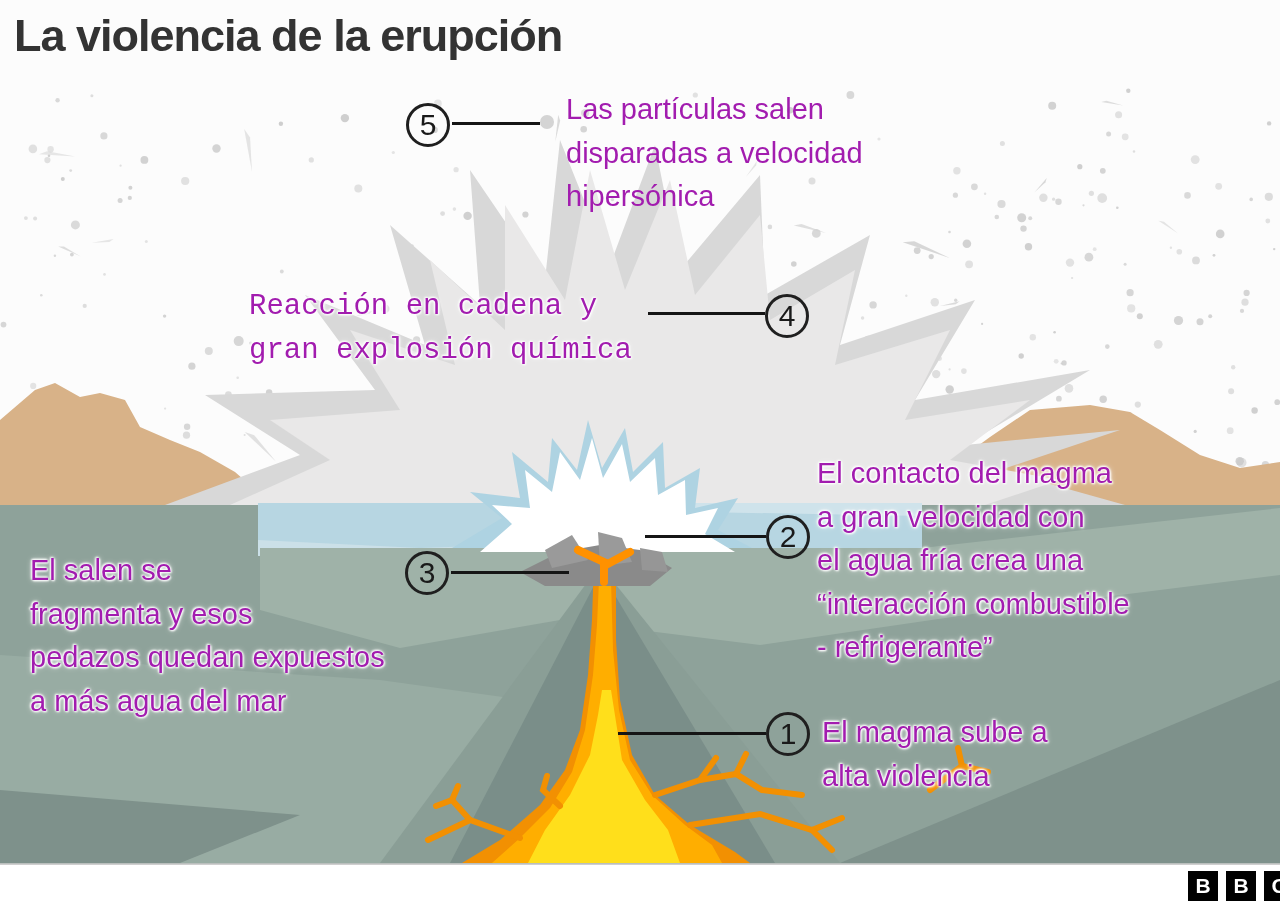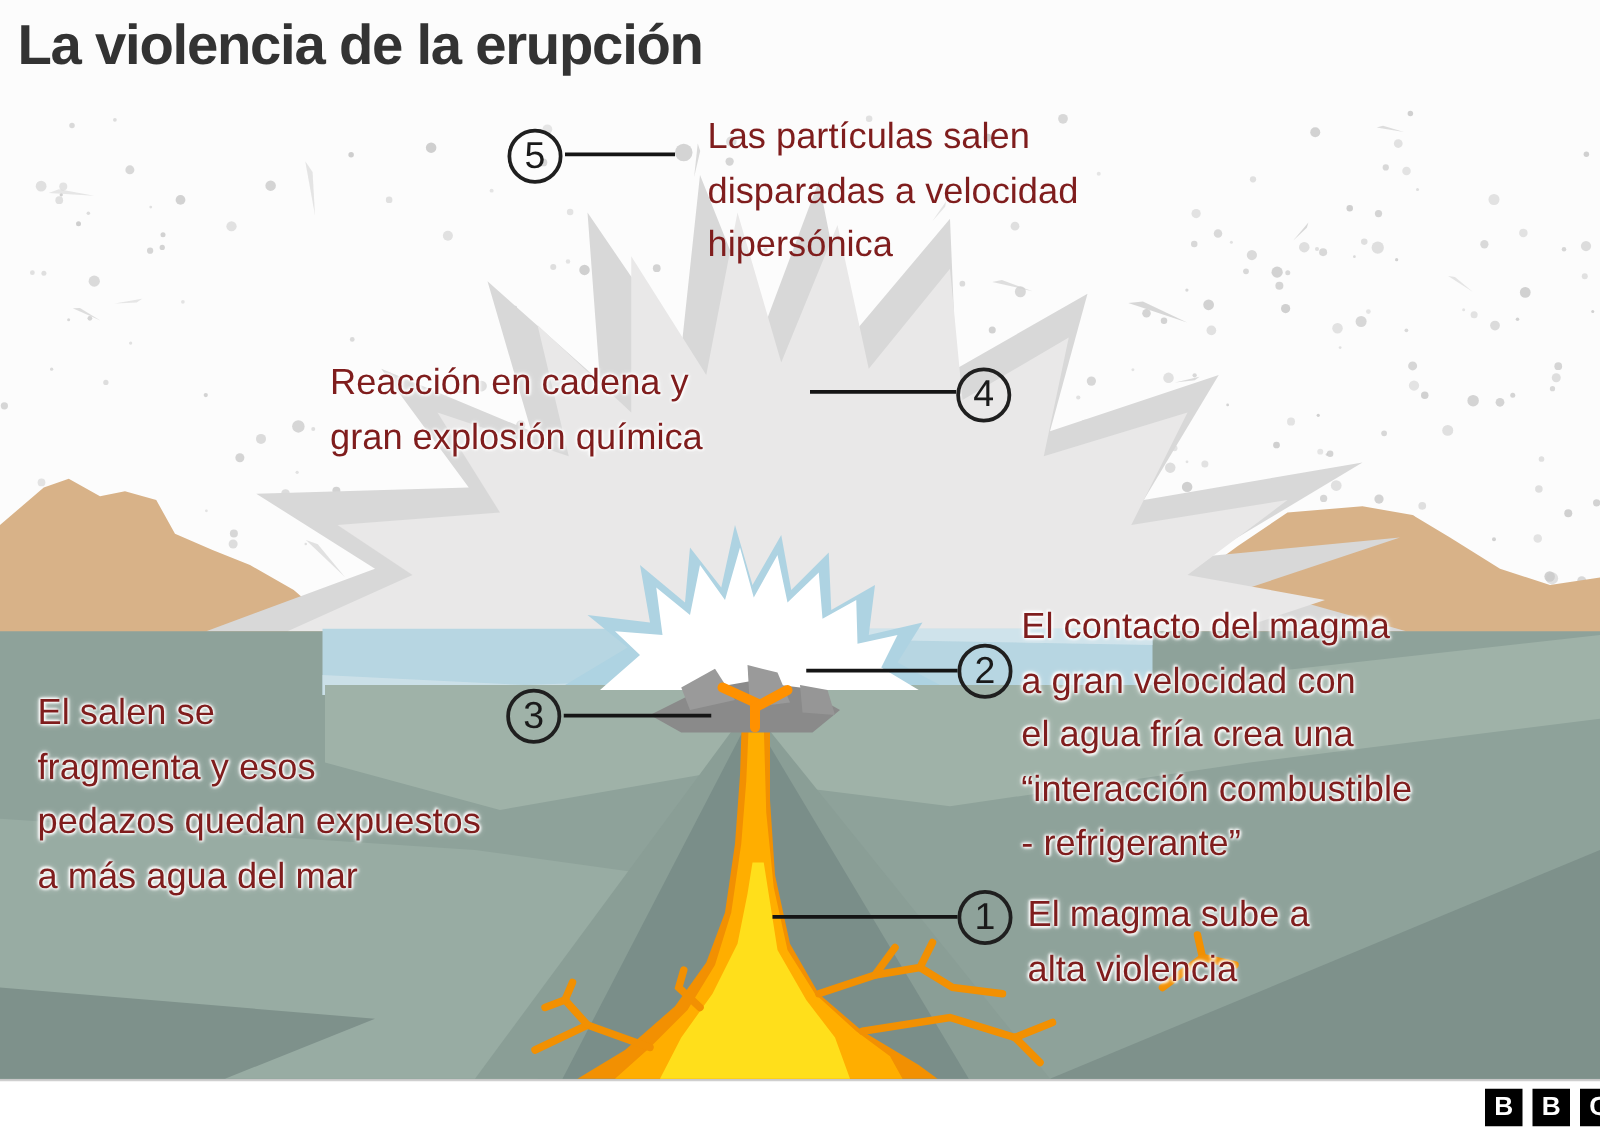--- a/index.html
+++ b/index.html
@@ -6,21 +6,21 @@
   #stage{
     position:relative;width:1280px;height:910px;overflow:hidden;
     font-family:"Liberation Sans","DejaVu Sans",sans-serif;background:#ffffff;padding-left:28px;
   }
   #scene{position:absolute;left:0;top:0;}
   .title{
     position:absolute;left:14px;top:10px;
     font-size:45px;font-weight:bold;letter-spacing:-1px;color:#333333;
   }
   .label{
-    position:absolute;font-size:29px;line-height:1.5;color:#7f1d1d;
+    position:absolute;font-size:29px;line-height:1.5;color:#a21caf;
     white-space:pre-line;
   }
   .halo{
     text-shadow:0 0 3px rgba(255,255,255,.95),0 0 3px rgba(255,255,255,.95),
                 1px 1px 2px rgba(255,255,255,.9),-1px -1px 2px rgba(255,255,255,.9),
                 0 0 6px rgba(255,255,255,.75);
   }
   .numcircle{
     position:absolute;width:44px;height:44px;border:3px solid #1f1f1f;border-radius:50%;
     box-sizing:border-box;display:flex;align-items:center;justify-content:center;
@@ -374,28 +374,28 @@
   </div>
   <div class="callout" style="left:452px;top:122px;width:88px;"></div>
   <div class="label" style="left:566px;top:88px;width:430px;">Las partículas salen
 disparadas a velocidad
 hipersónica</div>
 
   <div class="numcircle" style="left:765px;top:294px;">
     <span>4</span>
   </div>
   <div class="callout" style="left:648px;top:312px;width:117px;"></div>
-  <div class="label halo" style="left:264px;top:285px;width:440px;">Reacción en cadena y
+  <div class="label halo" style="left:249px;top:285px;width:440px;font-family:Liberation Mono, monospace;">Reacción en cadena y
 gran explosión química</div>
 
   <div class="numcircle" style="left:766px;top:515px;">
     <span>2</span>
   </div>
   <div class="callout" style="left:645px;top:535px;width:121px;"></div>
-  <div class="label halo" style="left:817px;top:452px;width:420px;margin-top:28px;">El contacto del magma
+  <div class="label halo" style="left:817px;top:452px;width:420px;">El contacto del magma
 a gran velocidad con
 el agua fría crea una
 “interacción combustible
 - refrigerante”</div>
 
   <div class="numcircle" style="left:405px;top:551px;">
     <span>3</span>
   </div>
   <div class="callout" style="left:451px;top:571px;width:118px;"></div>
   <div class="label halo" style="left:30px;top:549px;width:480px;">El salen se

